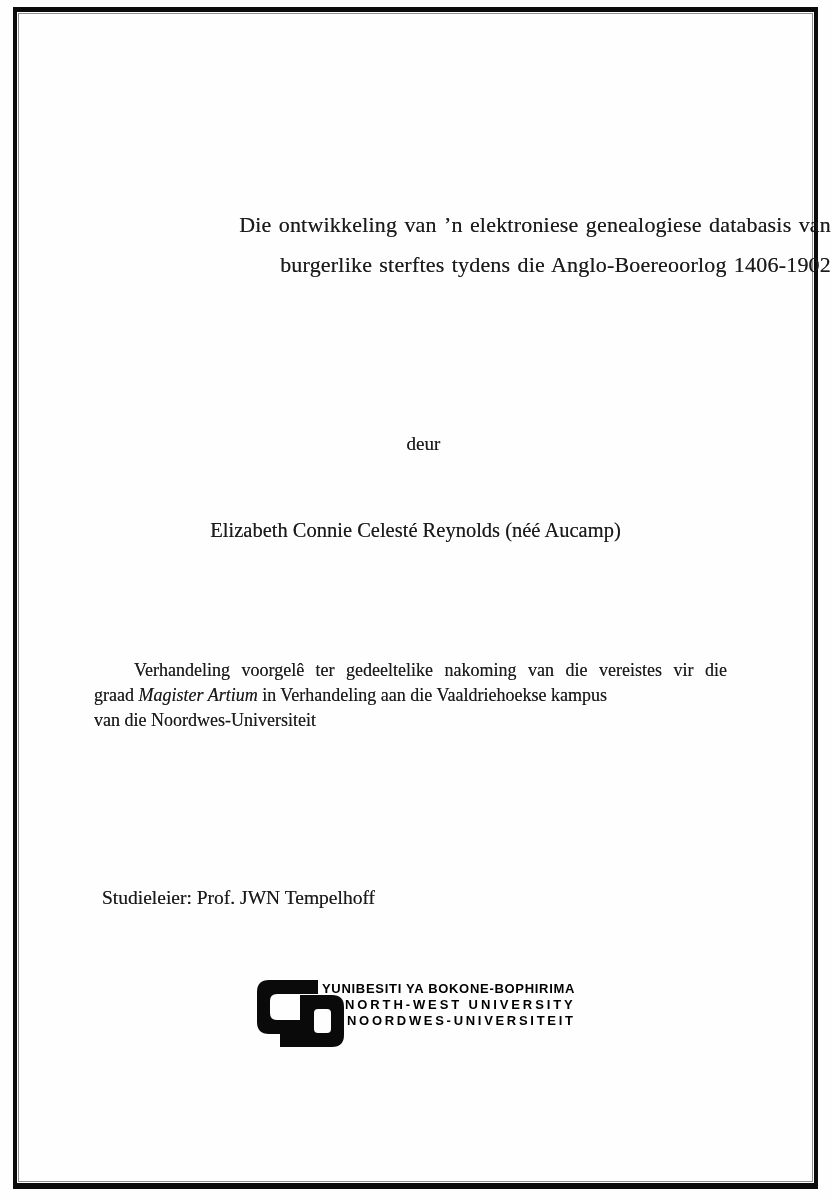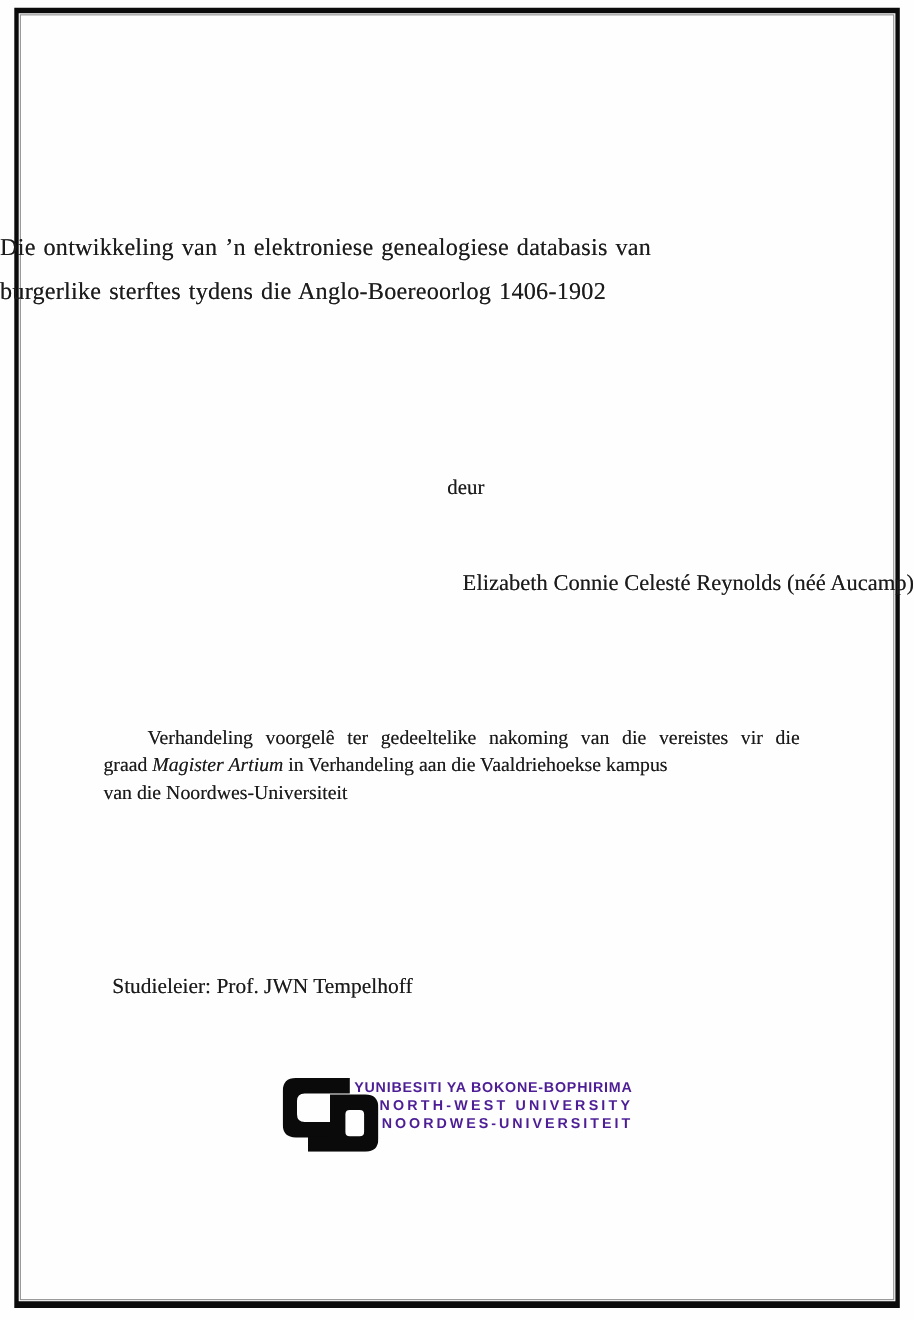--- a/index.html
+++ b/index.html
@@ -23,33 +23,33 @@
     border-width: 5px 4px 6px 4px;
   }
   .frame-inner {
     position: absolute; inset: 1px;
     border: 1px solid #8f8f8f;
   }
   .txt { text-shadow: 0 0 0.5px rgba(20,20,20,0.65); }
 
   .title {
     position: absolute; top: 205px; left: 0; right: 0;
-    text-align: left;
+    text-align: right;
     font-size: 22px; line-height: 40px;
     word-spacing: 1.5px;
     letter-spacing: 0.2px;
   }
   .byline {
     position: absolute; top: 432px; left: 16px; right: 0;
     text-align: center;
     font-size: 19px; line-height: 24px;
   }
   .author {
     position: absolute; top: 515px; left: 0; right: 0;
-    text-align: right;
+    text-align: center;
     font-size: 20.5px; line-height: 30px;
   }
   .statement {
     position: absolute; top: 658px; left: 94px; width: 633px;
     font-size: 18px; line-height: 25px;
   }
   .st-line { white-space: nowrap; }
   .st-just {
     white-space: normal;
     text-align: justify;
@@ -64,21 +64,21 @@
   .logo {
     position: absolute; top: 980px; left: 257px;
     display: flex; align-items: flex-start;
   }
   .logo-mark { display: block; flex: 0 0 auto; }
   .logo-text {
     margin-left: 1px; padding-top: 1px;
     font-family: "Liberation Sans", sans-serif;
     font-weight: 700;
     font-size: 13px; line-height: 16px;
-    color: #4c1d95;
+    color: #000000;
     white-space: nowrap;
   }
   .lt1 { margin-left: -23px; letter-spacing: 0.7px; }
   .lt2 { letter-spacing: 2.9px; }
   .lt3 { letter-spacing: 2.7px; text-align: right; }
 </style>
 </head>
 <body>
 
 <div class="page">

